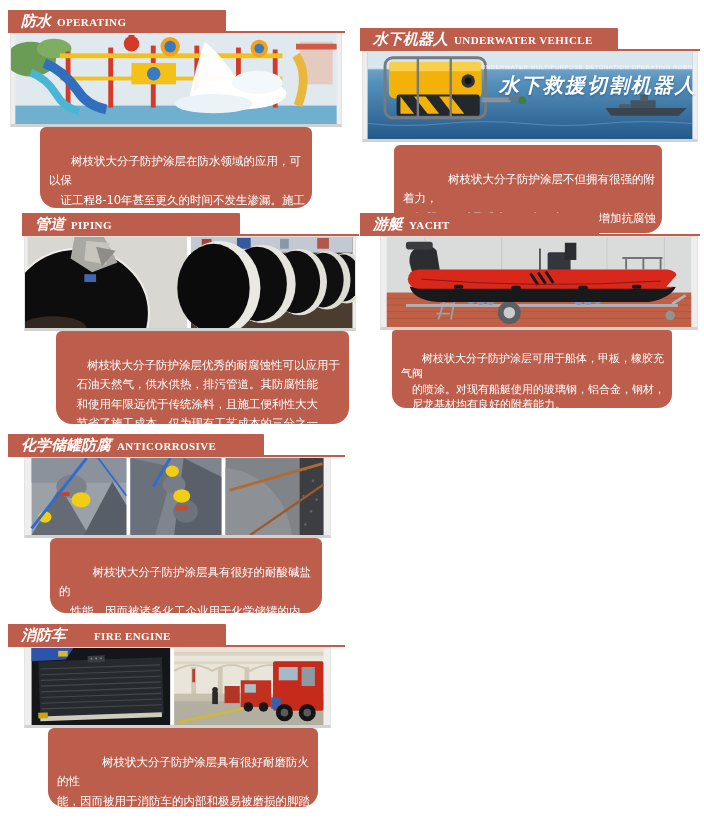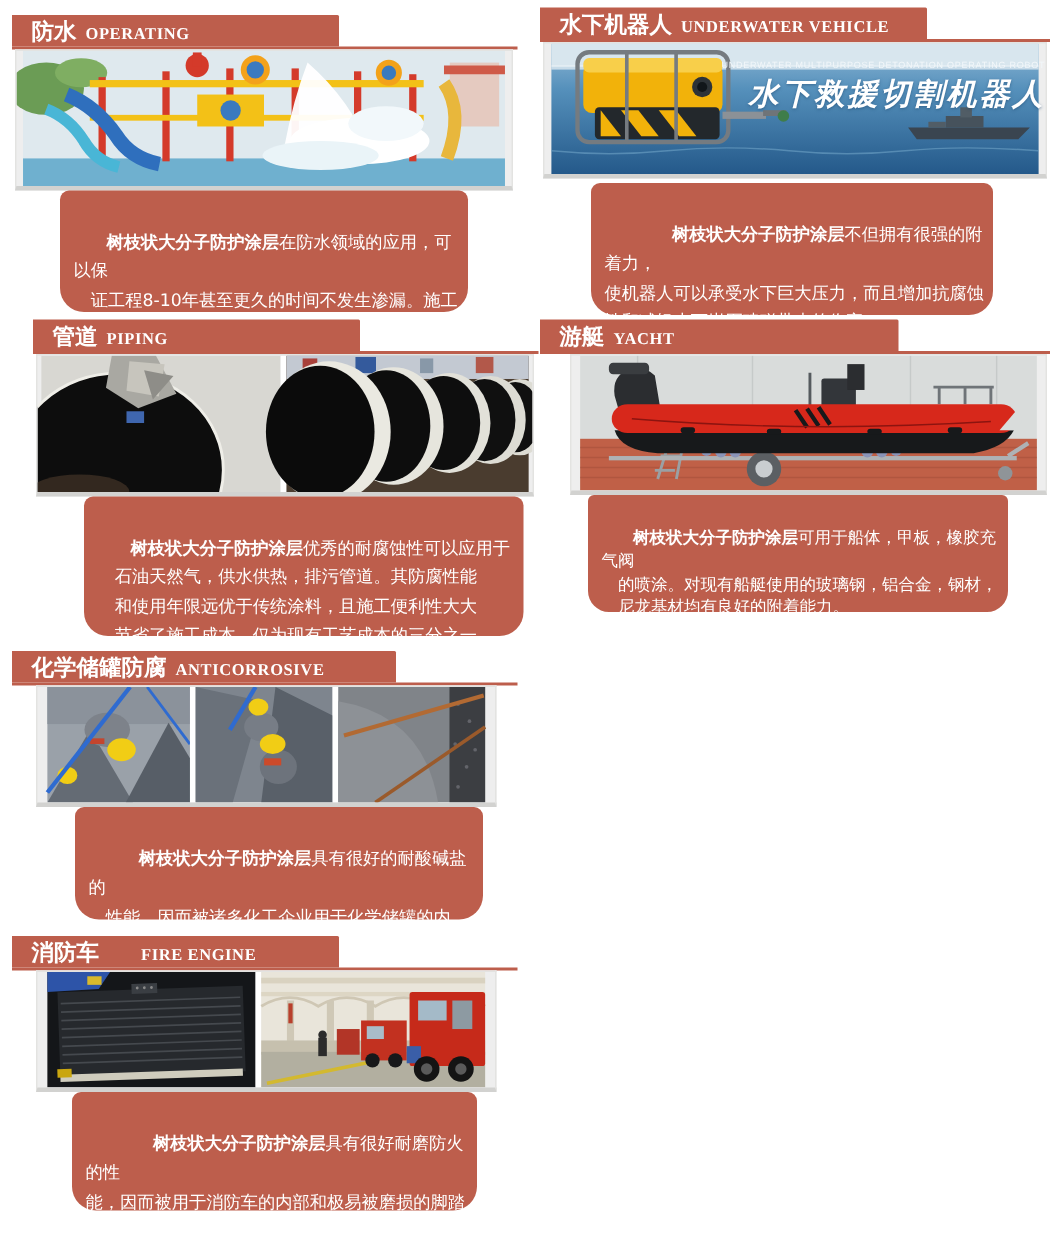--- a/index.html
+++ b/index.html
@@ -4,29 +4,29 @@
 <style>
   :root{ --accent:#bd5e4c; }
   html,body{margin:0;padding:0;background:#ffffff;}
   #page{position:relative;width:704px;height:824px;background:#fff;overflow:hidden;
         font-family:"DejaVu Sans",sans-serif;}
   .sec{position:absolute;}
   .sec-head{position:absolute;left:0;top:0;height:21px;border-bottom:2px solid var(--accent);}
   .sec-bar{position:absolute;left:0;top:0;height:21px;background:var(--accent);color:#fff;
            display:flex;align-items:baseline;padding:3px 0 0 13px;box-sizing:border-box;
            border-radius:0 1px 0 0;}
-  .tzh{font-family:"DejaVu Serif","Liberation Serif",serif;font-weight:700;font-size:15px;line-height:17px;}
+  .tzh{font-family:"DejaVu Serif","Liberation Serif",serif;font-weight:700;font-size:15px;line-height:17px;font-style:italic;}
   .ten{font-family:"Liberation Serif",serif;font-weight:700;font-size:11px;margin-left:6px;letter-spacing:0.4px;}
   .photo{position:absolute;overflow:hidden;border:1px solid #e3e3e1;border-bottom:3px solid #d2d2d0;
          box-sizing:border-box;background:#eee;}
   .photo svg{display:block;}
   .pbox{position:absolute;background:var(--accent);color:#fff;box-sizing:border-box;
         border-radius:6px 6px 16px 16px;padding:5px 6px 4px 9px;
         font-size:11.5px;line-height:19.5px;white-space:pre-wrap;}
-  .pbox .lead{font-weight:700;}
+  .pbox .lead{font-weight:400;}
   .pbox.tight{font-size:11px;line-height:15.5px;border-radius:4px 4px 14px 14px;}
   .overlay-en{position:absolute;color:#f2f7fa;font-size:6px;letter-spacing:0.5px;
               font-family:"Liberation Sans",sans-serif;white-space:nowrap;}
   .overlay-zh{position:absolute;color:#ffffff;font-weight:700;font-size:20px;letter-spacing:2px;
               font-style:italic;text-shadow:0 1px 2px rgba(30,70,110,0.55);white-space:nowrap;
               font-family:"DejaVu Sans",sans-serif;margin-left:20px;}
 </style>
 </head>
 <body>
 
@@ -73,21 +73,21 @@
       </svg>
     </div>
     <div class="pbox" style="left:32px;top:117px;width:272px;height:81px">
       <span></span><span class="lead">树枝状大分子防护涂层</span><span>在防水领域的应用，可以保
 　证工程8-10年甚至更久的时间不发生渗漏。施工
 　便利，节省了大量的人工成本，防护期限是传统
 　防水工艺寿命的5倍。</span>
     </div>
   </section>
 
-  <section class="sec" style="left:360px;top:5px;width:340px;height:198px">
+  <section class="sec" style="left:360px;top:28px;width:340px;height:198px">
     <div class="sec-head" style="width:340px">
       <div class="sec-bar" style="width:258px">
         <span class="tzh">水下机器人</span>
         <span class="ten">UNDERWATER VEHICLE</span>
       </div>
     </div>
     <div class="photo" style="left:2px;top:23px;width:336px;height:91px">
       <svg width="334" height="87" viewBox="0 0 336 90">
         <defs>
           <linearGradient id="sea" x1="0" y1="0" x2="0" y2="1">

